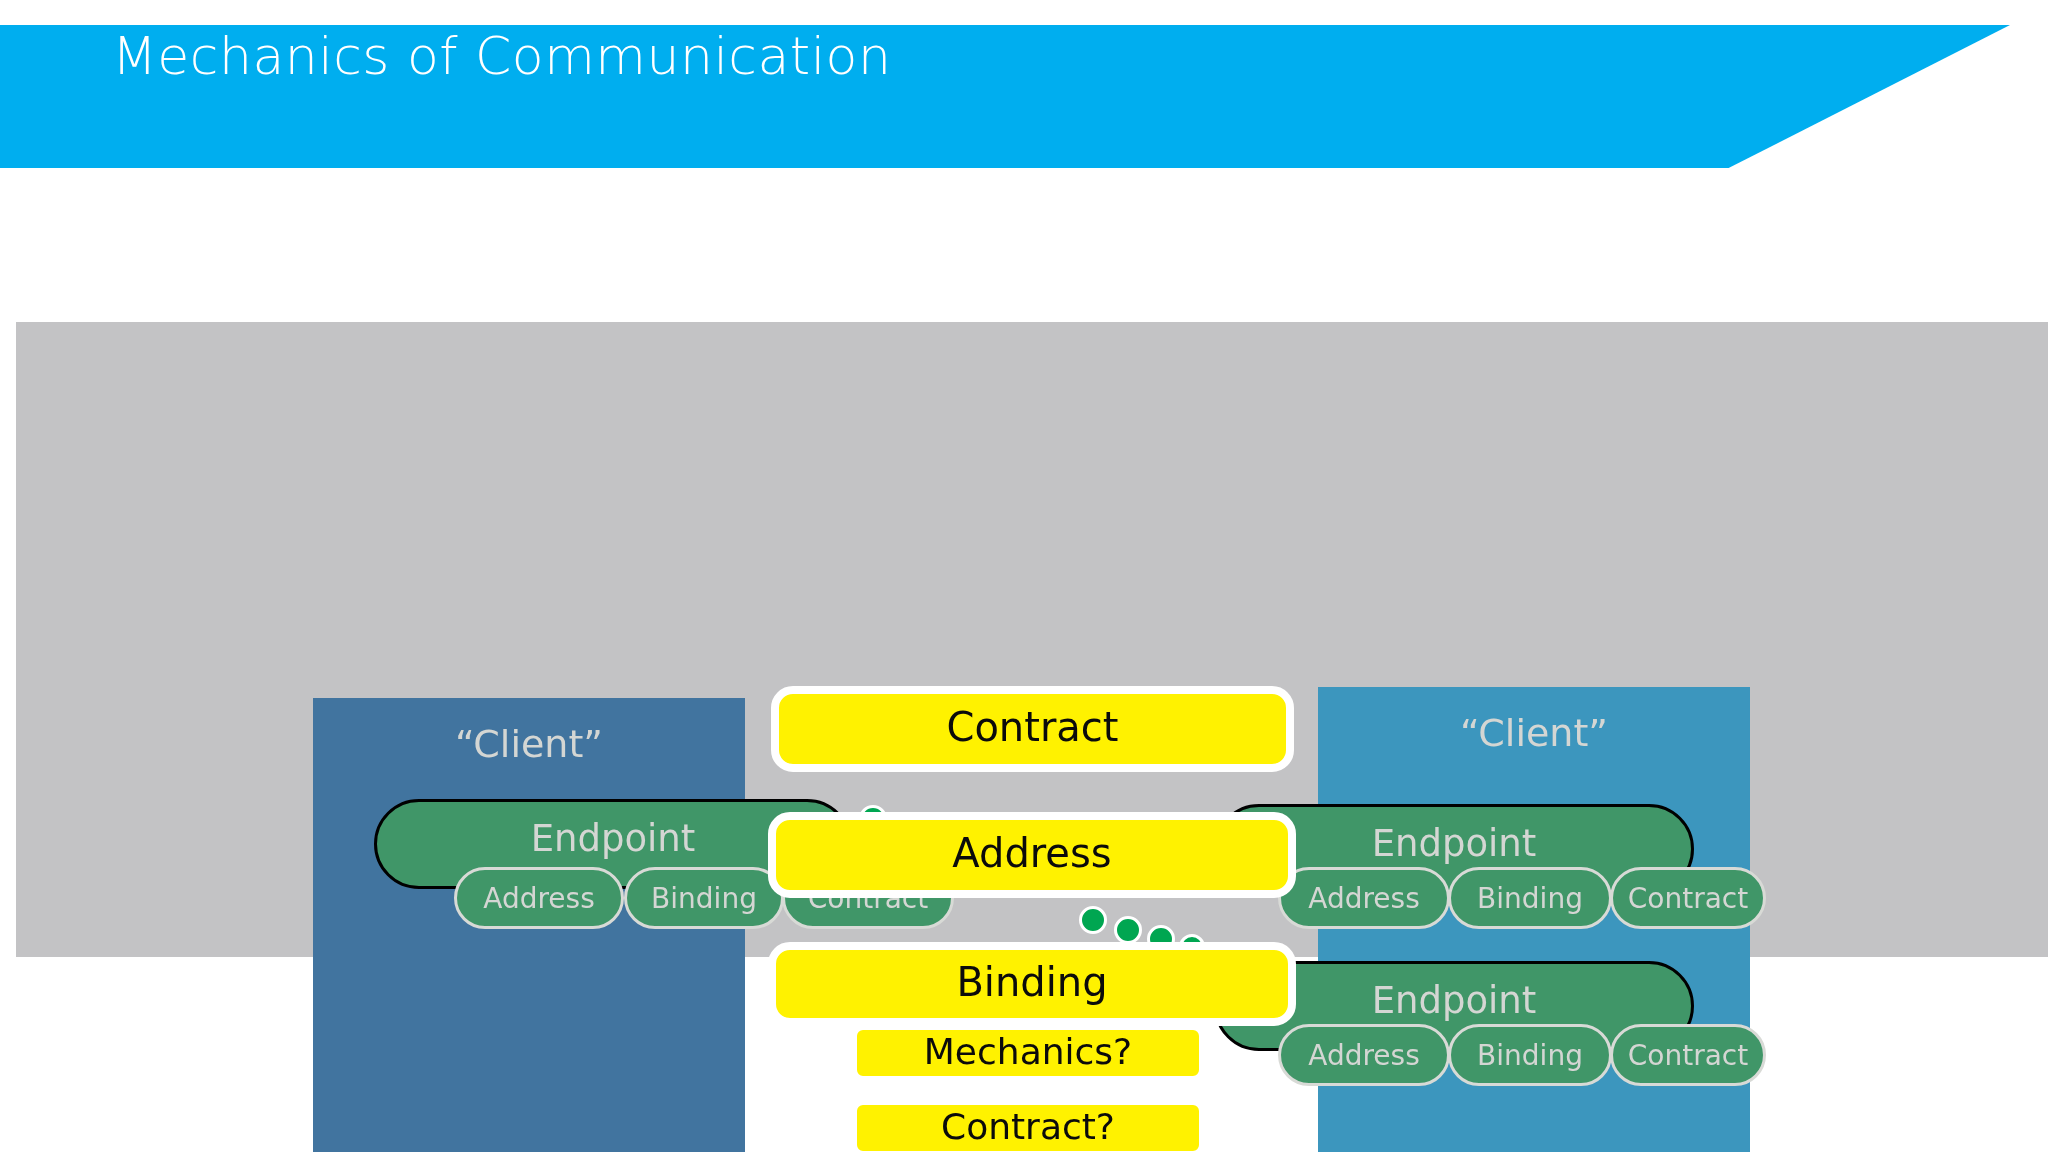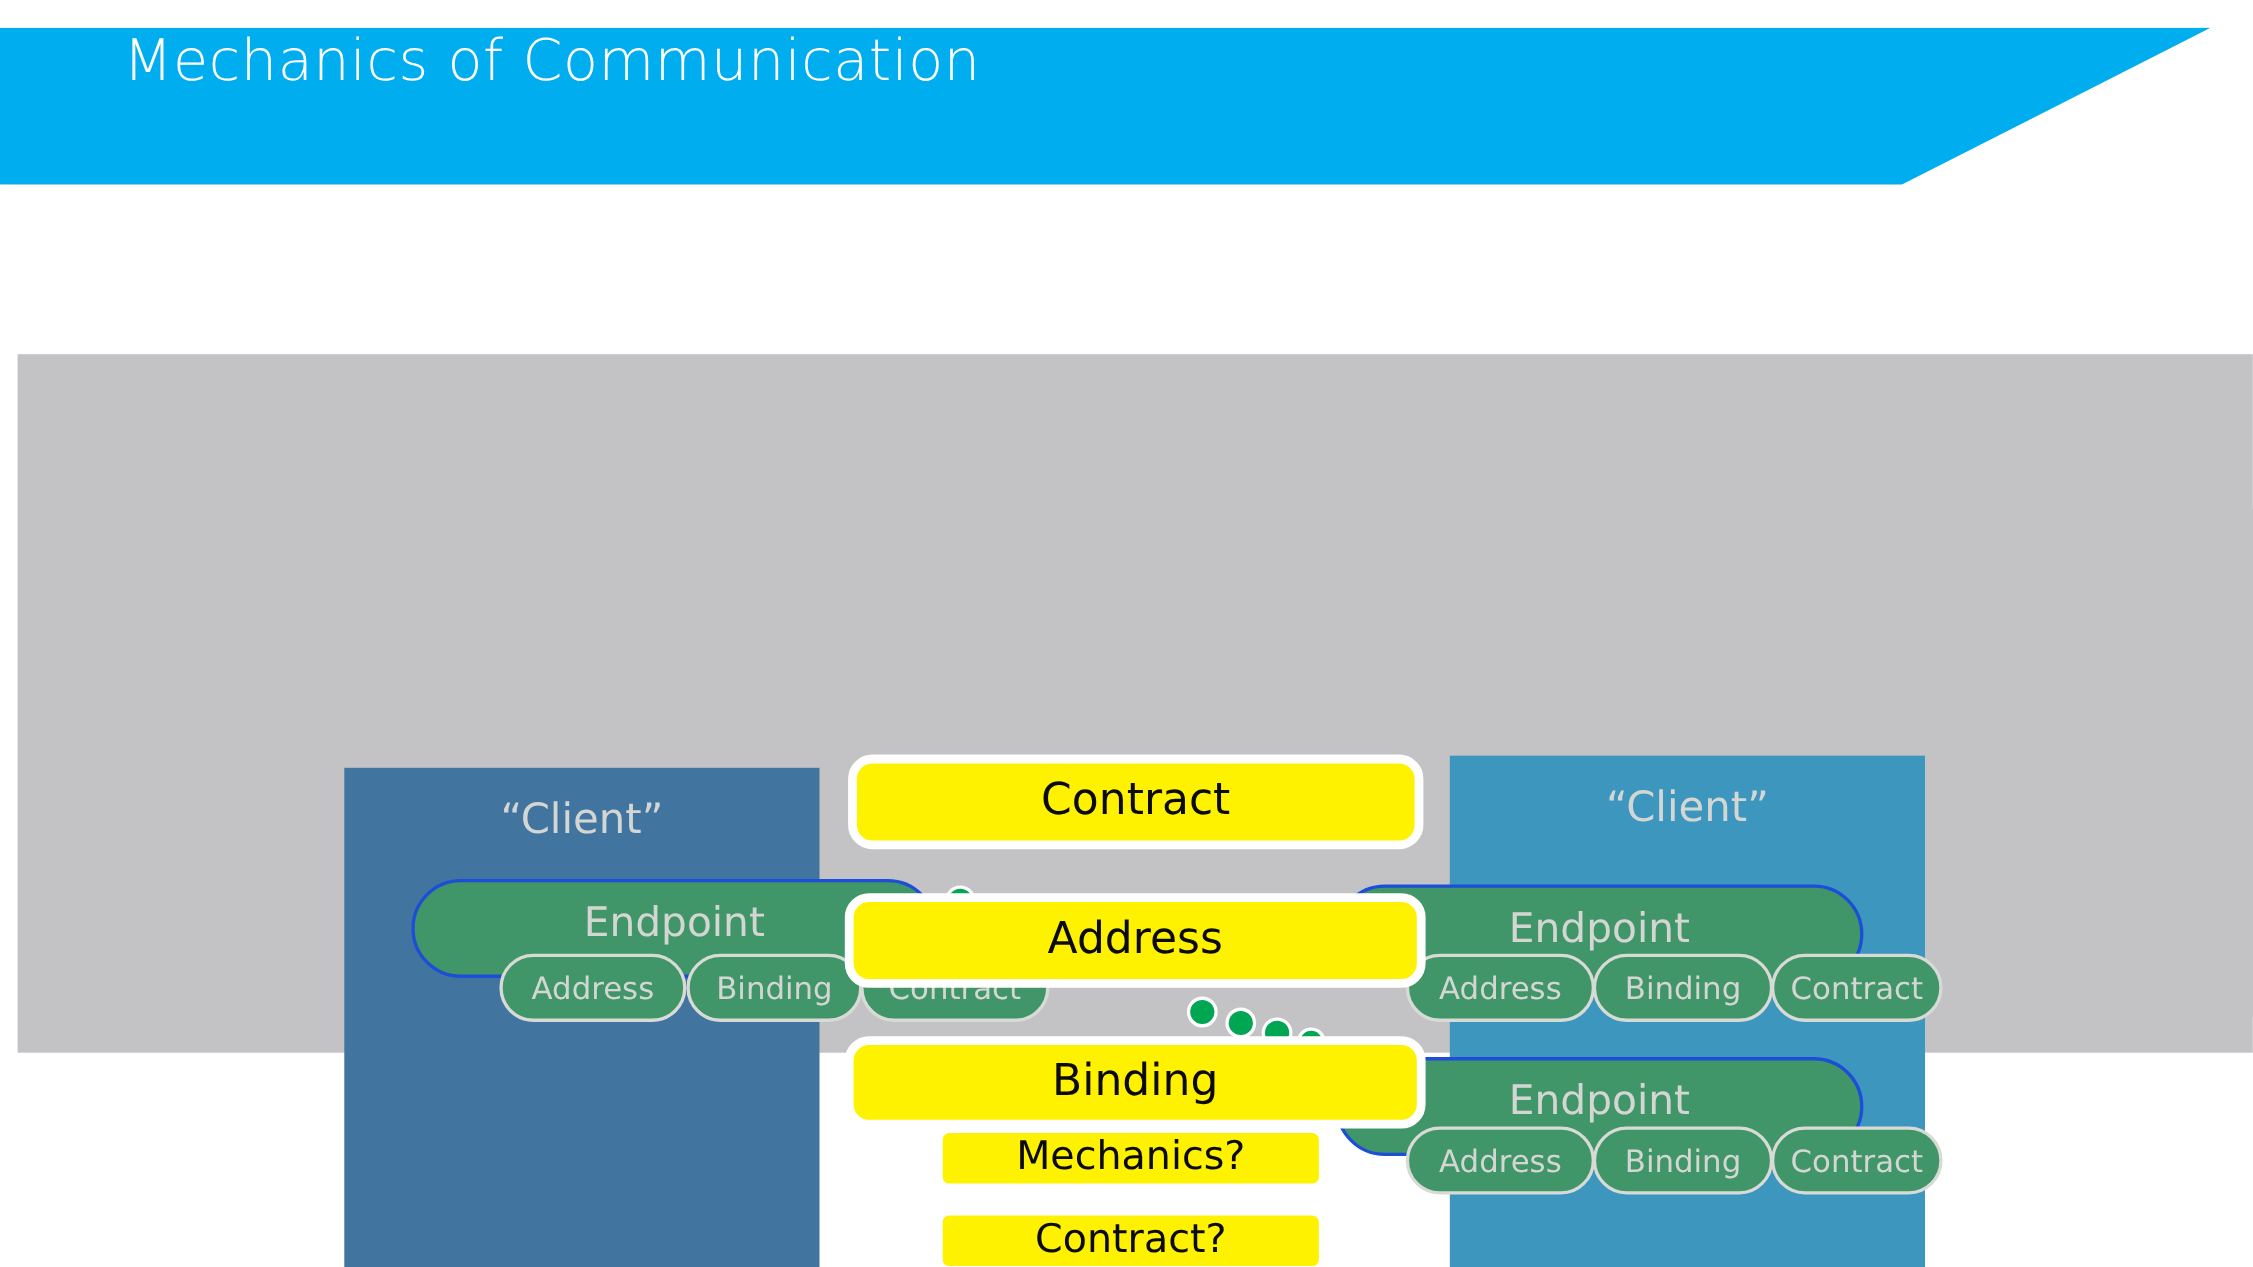--- a/index.html
+++ b/index.html
@@ -79,21 +79,21 @@
     width: 432px;
     height: 545px;
     background: #3C96BE;
   }
 
   
   .endpoint-pill {
     position: absolute;
     box-sizing: border-box;
     background: #409668;
-    border: 3px solid #1d4ed8;
+    border: 3px solid #000000;
     border-radius: 999px;
     display: flex;
     align-items: center;
     justify-content: center;
   }
   .endpoint-label {
     font-size: 37px;
     color: #d4d6d3;
     font-weight: 400;
     white-space: nowrap;

